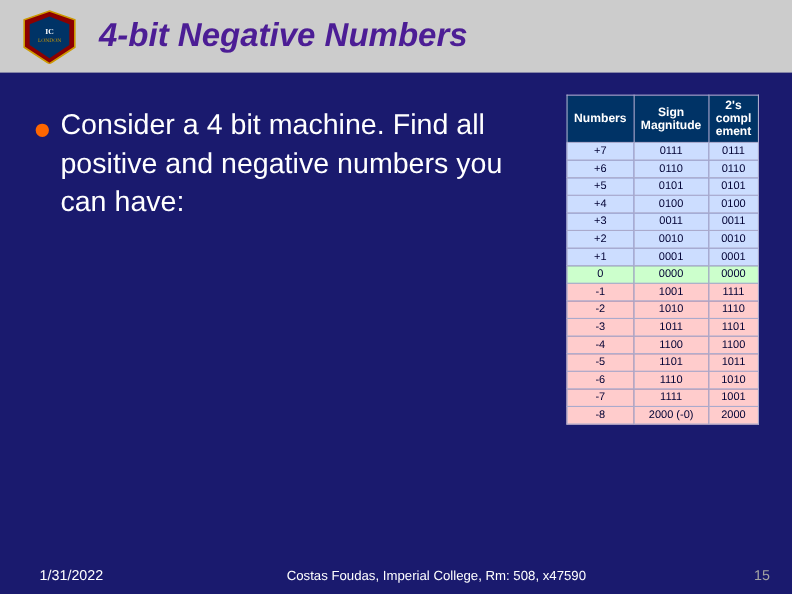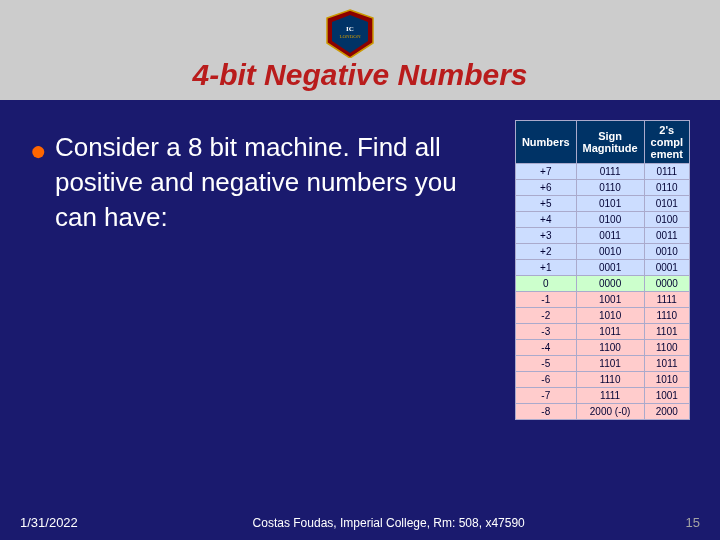--- a/index.html
+++ b/index.html
@@ -15,29 +15,28 @@
       width: 720px;
       height: 540px;
       background: #1a1a6e;
       position: relative;
     }
     .title-bar {
       background: #cccccc;
       padding: 8px 20px;
       display: flex;
       align-items: center;
-      flex-direction: column;
     }
     .logo {
       width: 50px;
       height: 50px;
       margin-right: 20px;
     }
     .title-text {
-      color: #b91c1c;
+      color: #4c1d95;
       font-size: 30px;
       font-weight: bold;
       font-style: italic;
     }
     .content-area {
       display: flex;
       padding: 20px 30px;
       gap: 20px;
       align-items: flex-start;
     }
@@ -88,21 +87,21 @@
       background: #ccffcc;
       color: #000033;
     }
     .row-negative {
       background: #ffcccc;
       color: #000033;
     }
     .footer {
       position: absolute;
       bottom: 10px;
-      left: 0;
+      left: 16px;
       right: 0;
       display: flex;
       justify-content: space-between;
       align-items: center;
       padding: 0 20px;
     }
     .footer-date {
       color: white;
       font-size: 13px;
     }
@@ -133,21 +132,21 @@
       </svg>
     </div>
     <h1 class="title-text">4-bit Negative Numbers</h1>
   </div>
 
   <div class="content-area">
 
     <div class="left-section">
       <div class="bullet-text">
         <span class="bullet-dot">●</span>
-        <span>Consider a 8 bit machine. Find all positive and negative numbers you can have:</span>
+        <span>Consider a 4 bit machine. Find all positive and negative numbers you can have:</span>
       </div>
     </div>
 
     <div class="right-section">
       <table class="data-table">
         <thead>
           <tr>
             <th>Numbers</th>
             <th>Sign<br>Magnitude</th>
             <th>2's<br>compl<br>ement</th>

